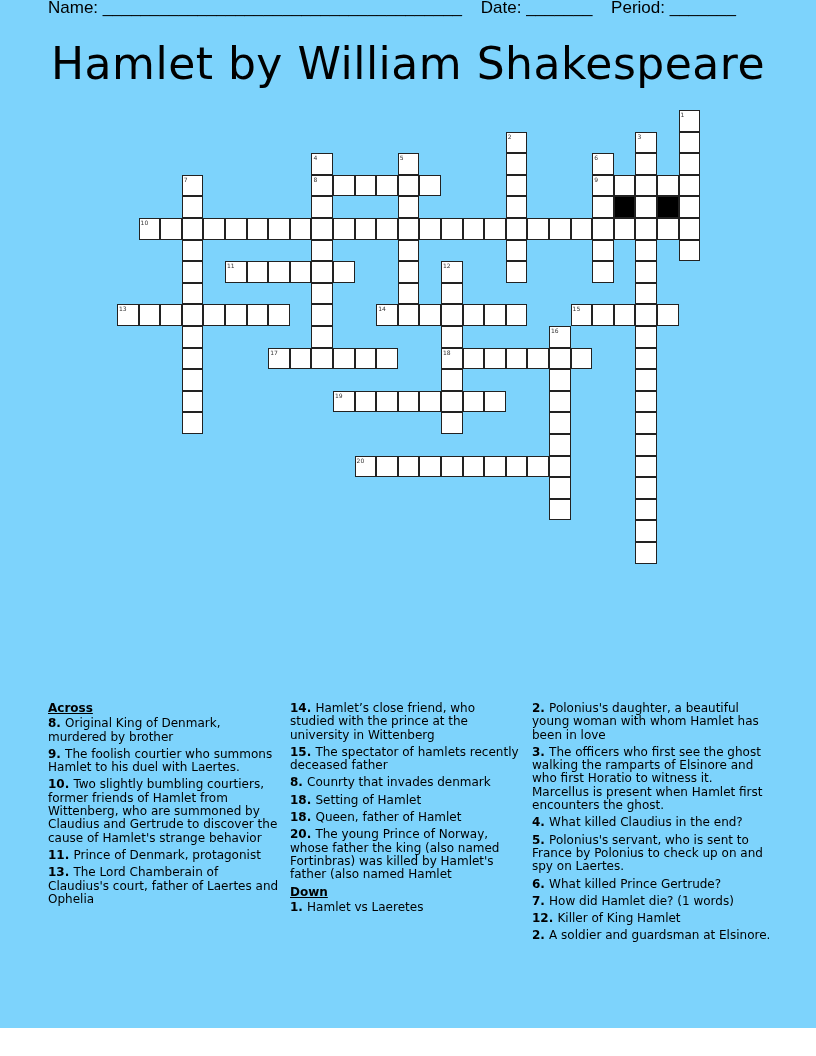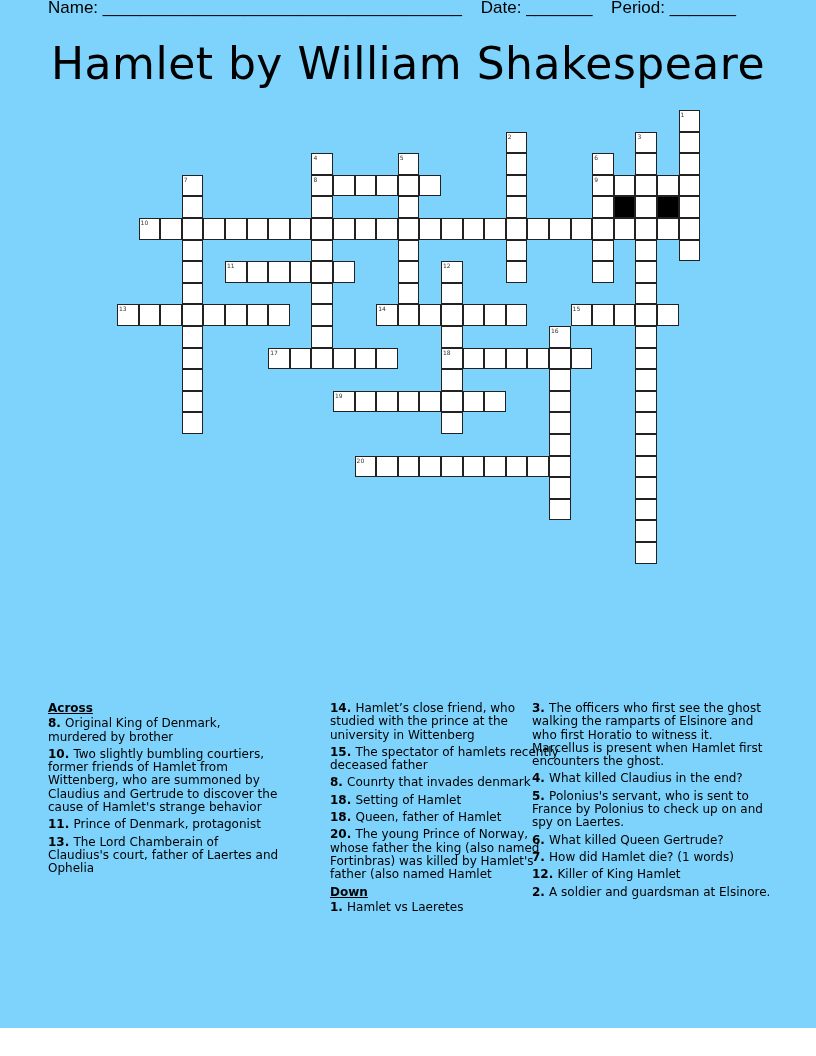--- a/index.html
+++ b/index.html
@@ -6,21 +6,21 @@
   .page { position:relative; width:816px; height:1028px; overflow:hidden; background:#7dd3fc; }
   .hdr { position:absolute; top:-2px; left:48px; font-family:"Liberation Sans", sans-serif; font-size:17px; white-space:nowrap; }
   .hdr span { margin-right:14px; }
   .title { position:absolute; top:38px; left:0; width:816px; text-align:center; font-size:44px; font-family:"DejaVu Sans", sans-serif; letter-spacing:0.5px; }
   .grid { position:absolute; left:0; top:0; }
   .cell { position:absolute; width:21.6px; height:21.6px; box-sizing:border-box; border:1px solid #222; background:#fff; }
   .cell.black { background:#000; }
   .num { position:absolute; top:0px; left:1px; font-size:6px; color:#333; font-family:"DejaVu Sans", sans-serif; }
   .clues { position:absolute; top:702px; font-size:12px; line-height:13.3px; }
   .col1 { left:48px; width:232px; }
-  .col2 { left:290px; width:232px;margin-left:40px; }
+  .col2 { left:290px; width:232px; }
   .col3 { left:532px; width:240px; }
   .clue { margin-bottom:4px; }
   .clue b { font-weight:bold; }
   .sec { font-weight:bold; text-decoration:underline; margin-bottom:2px; }
 </style>
 </head>
 <body>
 
 <div class="page">
   <div class="hdr">
@@ -230,36 +230,38 @@
       <div class="cell" style="left: 484.2px; top: 455.6px;"></div>
       <div class="cell" style="left: 505.8px; top: 455.6px;"></div>
       <div class="cell" style="left: 527.4px; top: 455.6px;"></div>
       <div class="cell black" style="left: 613.8px; top: 196.4px;"></div>
       <div class="cell black" style="left: 657px; top: 196.4px;"></div>
     </div>
 
   <div class="clues col1" id="col1">
       <div class="sec">Across</div>
       <div class="clue"><b>8. </b><span>Original King of Denmark, murdered by brother</span></div>
+      <div class="clue"><b>9. </b><span>The foolish courtier who summons Hamlet to his duel with Laertes.</span></div>
       <div class="clue"><b>10. </b><span>Two slightly bumbling courtiers, former friends of Hamlet from Wittenberg, who are summoned by Claudius and Gertrude to discover the cause of Hamlet's strange behavior</span></div>
       <div class="clue"><b>11. </b><span>Prince of Denmark, protagonist</span></div>
       <div class="clue"><b>13. </b><span>The Lord Chamberain of Claudius's court, father of Laertes and Ophelia</span></div>
     </div>
   <div class="clues col2" id="col2">
       <div class="clue"><b>14. </b><span>Hamlet’s close friend, who studied with the prince at the university in Wittenberg</span></div>
       <div class="clue"><b>15. </b><span>The spectator of hamlets recently deceased father</span></div>
       <div class="clue"><b>8. </b><span>Counrty that invades denmark</span></div>
       <div class="clue"><b>18. </b><span>Setting of Hamlet</span></div>
       <div class="clue"><b>18. </b><span>Queen, father of Hamlet</span></div>
       <div class="clue"><b>20. </b><span>The young Prince of Norway, whose father the king (also named Fortinbras) was killed by Hamlet's father (also named Hamlet</span></div>
       <div class="sec">Down</div>
       <div class="clue"><b>1. </b><span>Hamlet vs Laeretes</span></div>
     </div>
   <div class="clues col3" id="col3">
+      <div class="clue"><b>2. </b><span>Polonius's daughter, a beautiful young woman with whom Hamlet has been in love</span></div>
       <div class="clue"><b>3. </b><span>The officers who first see the ghost walking the ramparts of Elsinore and who first Horatio to witness it. Marcellus is present when Hamlet first encounters the ghost.</span></div>
       <div class="clue"><b>4. </b><span>What killed Claudius in the end?</span></div>
       <div class="clue"><b>5. </b><span>Polonius's servant, who is sent to France by Polonius to check up on and spy on Laertes.</span></div>
-      <div class="clue"><b>6. </b><span>What killed Queen Gertrude?</span></div>
+      <div class="clue"><b>6. </b><span>What killed Prince Gertrude?</span></div>
       <div class="clue"><b>7. </b><span>How did Hamlet die? (1 words)</span></div>
       <div class="clue"><b>12. </b><span>Killer of King Hamlet</span></div>
       <div class="clue"><b>2. </b><span>A soldier and guardsman at Elsinore.</span></div>
     </div>
 </div>
 
 </body></html>

